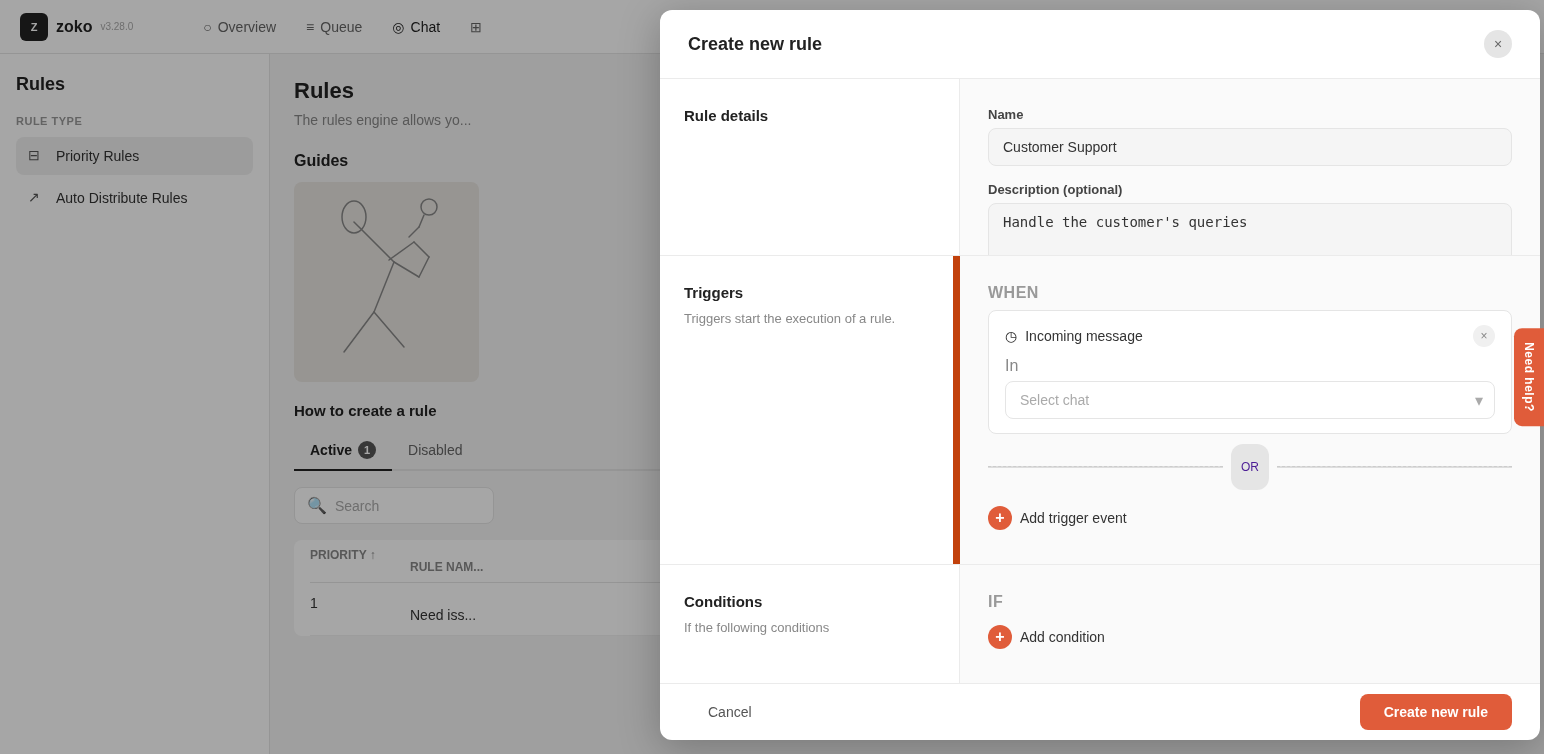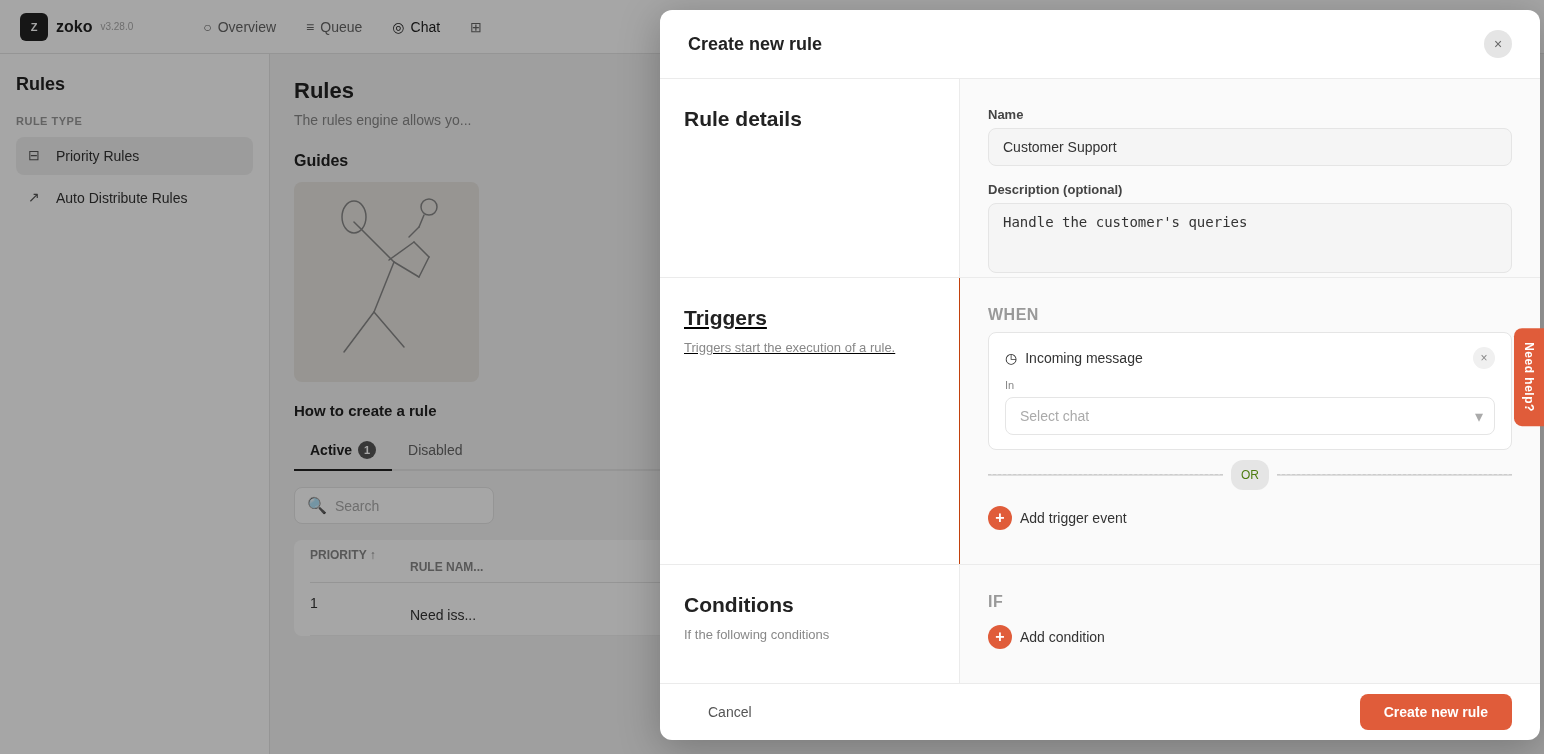--- a/index.html
+++ b/index.html
@@ -267,21 +267,21 @@
       flex: 1;
       overflow-y: auto;
     }
     .modal-left {
       width: 300px;
       padding: 28px 24px;
       border-right: 1px solid #ebebeb;
       flex-shrink: 0;
     }
     .modal-section-title {
-      font-size: 21px;
+      font-size: 15px;
       font-weight: 700;
       color: #222;
       margin-bottom: 8px;
     }
     .modal-section-desc {
       font-size: 13px;
       color: #888;
       line-height: 1.5;
     }
     .modal-right {
@@ -356,21 +356,21 @@
     .trigger-remove {
       width: 22px; height: 22px;
       background: #f0f0f0;
       border-radius: 50%;
       display: flex; align-items: center; justify-content: center;
       cursor: pointer;
       color: #888;
       font-size: 12px;
     }
     .in-label {
-      font-size: 11px;
+      font-size: 16px;
       color: #888;
       margin-bottom: 6px;
     }
     .select-input {
       width: 100%;
       border: 1px solid #e5e5e5;
       border-radius: 8px;
       padding: 10px 14px;
       font-size: 14px;
       color: #aaa;
@@ -403,23 +403,23 @@
     .or-divider::before,
     .or-divider::after {
       content: '';
       flex: 1;
       height: 1px;
       background: #ddd;
       border-top: 1px dashed #ccc;
     }
     .or-badge {
       background: #e5e5e5;
-      color: #4d7c0f;
+      color: #4c1d95;
       border-radius: 12px;
-      padding: 8px 10px;
+      padding: 16px 10px;
       font-size: 12px;
       font-weight: 500;
     }
     .add-trigger-btn {
       display: flex;
       align-items: center;
       gap: 8px;
       font-size: 14px;
       color: #333;
       cursor: pointer;
@@ -620,21 +620,21 @@
       <textarea class="form-textarea" style="">Handle the customer's queries</textarea>
       <div class="text-count">Text count: 29</div>
       
       
       
     </div>
 
   </div>
 
   <div style="display:flex; flex:0 0 auto; border-top:1px solid #ebebeb;">
-    <div class="modal-left" style="border-right:1px solid #c2410c;text-decoration:underline;">
+    <div class="modal-left" style="border-right:7px solid #c2410c;">
       <div class="modal-section-title">Triggers</div>
       <div class="modal-section-desc">Triggers start the execution of a rule.</div>
     </div>
     <div class="modal-right">
       <div class="when-label">WHEN</div>
 
       <div class="trigger-card">
         <div class="trigger-top">
           <div class="trigger-name">
             <span>◷</span>

